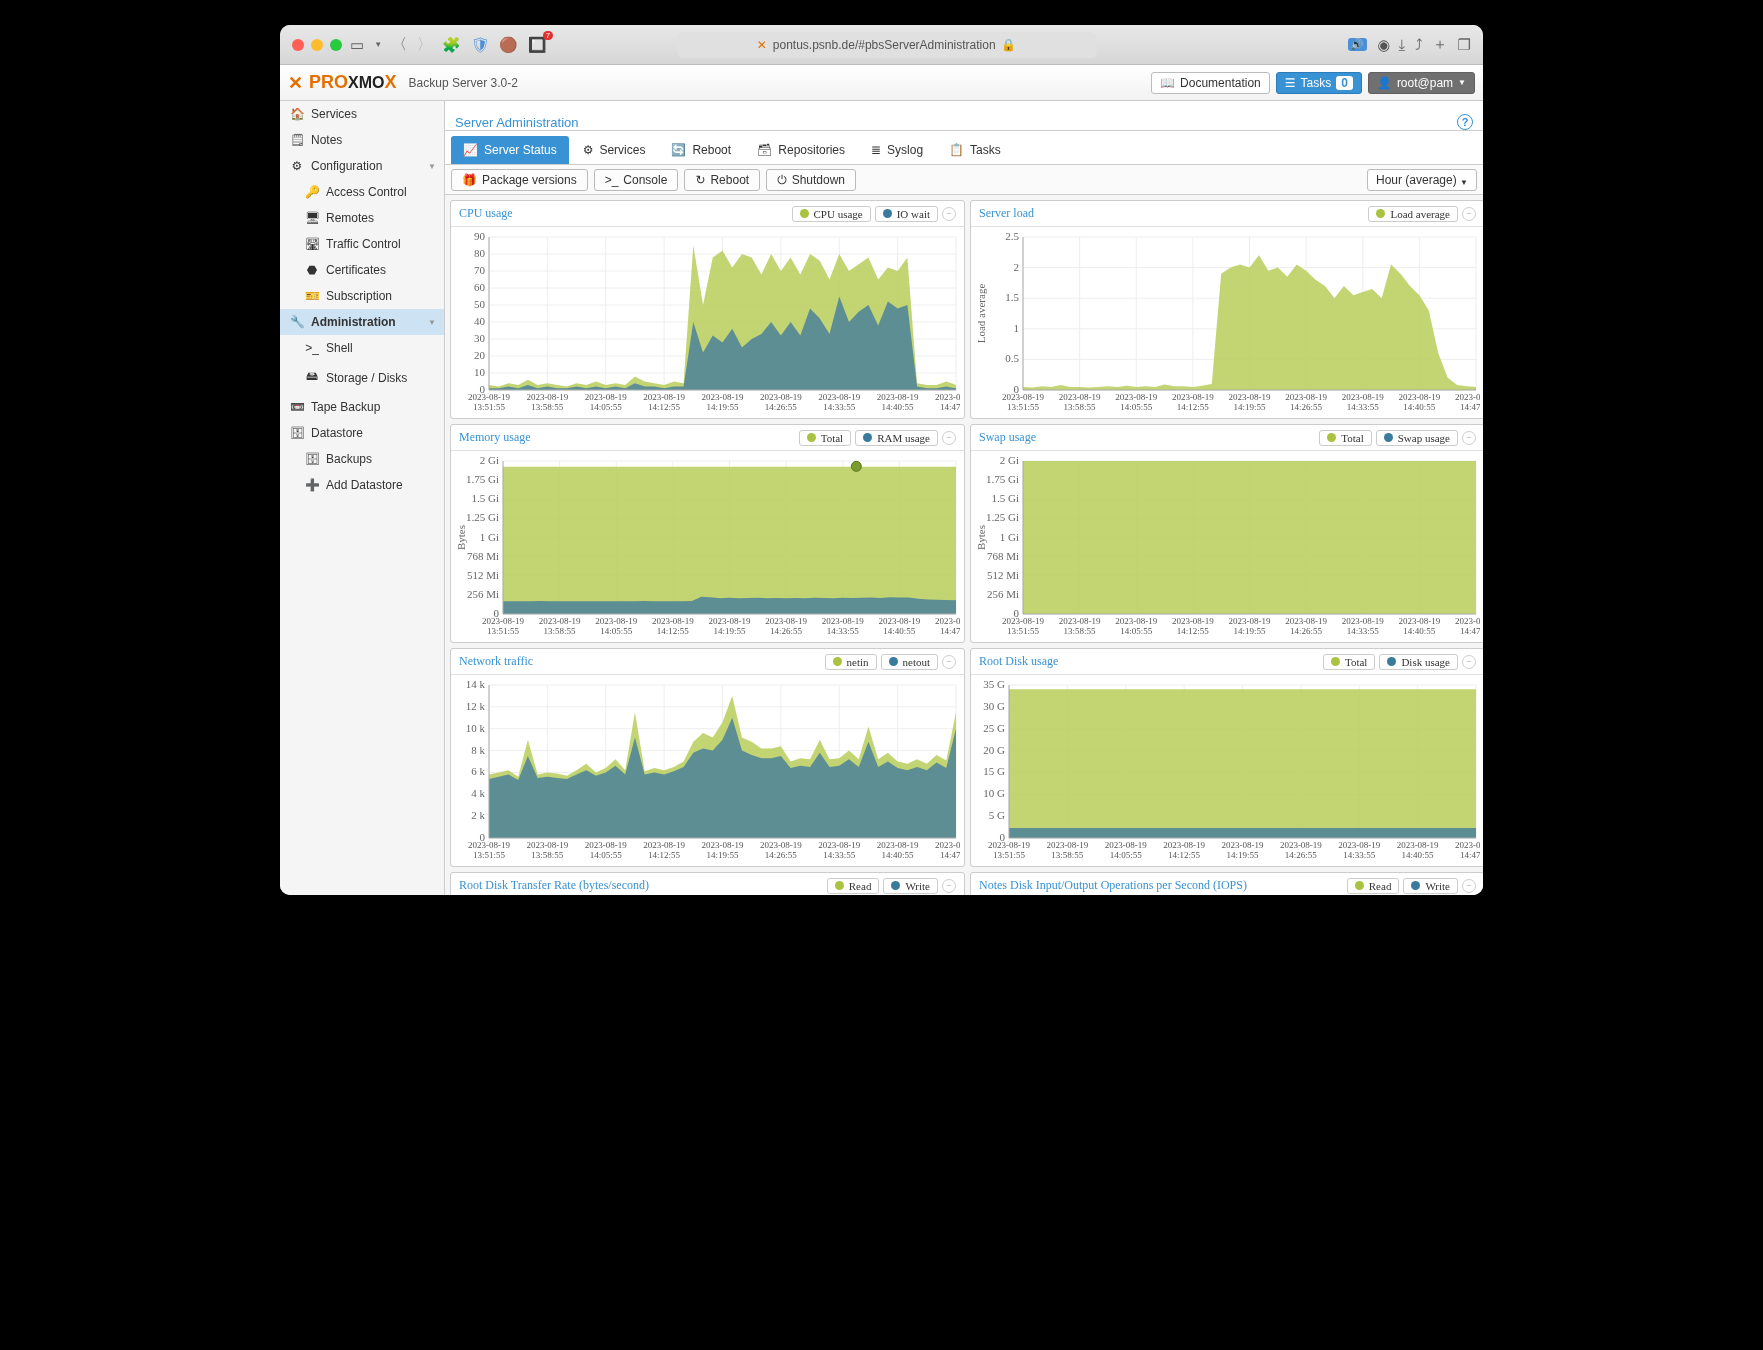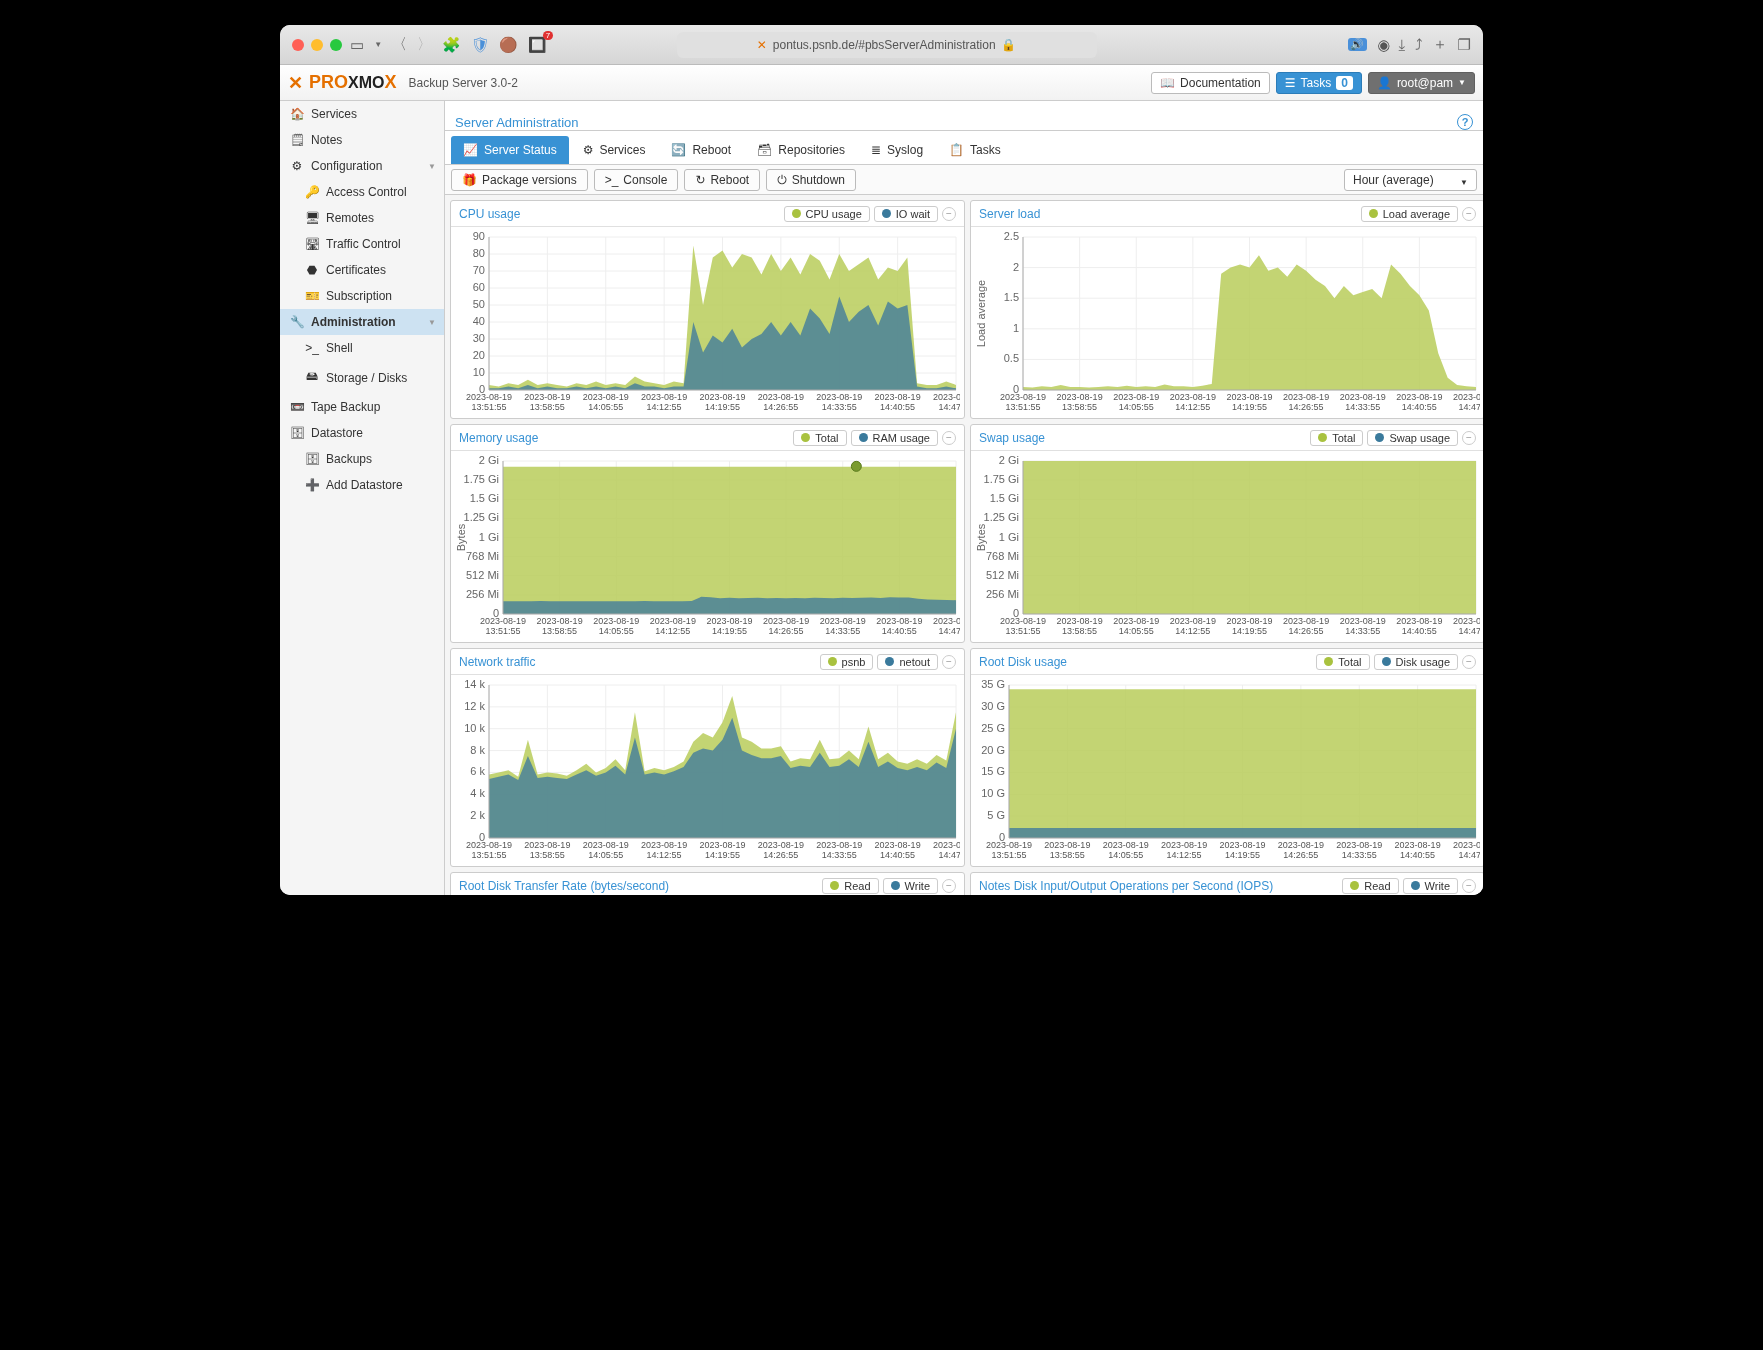--- a/index.html
+++ b/index.html
@@ -32,23 +32,23 @@
 .sidebar .icn{width:14px; text-align:center; display:inline-block;}
 .sidebar .item.expandable::after{content:"▼"; margin-left:auto; font-size:8px; color:#999;}
 .main { flex:1; display:flex; flex-direction:column; overflow:hidden; background:#f5f5f5;}
 .crumb { height:30px; border-bottom:1px solid #ccc; display:flex; align-items:flex-end; padding:0 10px; color:#3892d4; font-size:13px; justify-content:space-between; background:#fff;}
 .help-icon{width:16px;height:16px;border:1.5px solid #3892d4;border-radius:50%;color:#3892d4;display:flex;align-items:center;justify-content:center;font-size:11px;font-weight:bold;cursor:pointer;}
 .tabs { height:34px; background:#fff; border-bottom:1px solid #ccc; display:flex; align-items:flex-end; padding:0 6px; gap:2px;}
 .tab { padding:7px 12px; display:flex; align-items:center; gap:6px; cursor:pointer; font-size:12px; border-radius:3px 3px 0 0;}
 .tab.active { background:#3892d4; color:#fff;}
 .toolbar { height:30px; border-bottom:1px solid #ccc; display:flex; align-items:center; padding:0 6px; gap:6px; background:#fafafa;}
 .tbtn { background:#fcfcfc; border:1px solid #bbb; border-radius:3px; padding:3px 10px; font-size:12px; display:flex; align-items:center; gap:5px; cursor:pointer;}
-.tsel{margin-left:auto; background:#fff; border:1px solid #bbb; border-radius:3px; padding:3px 8px; width:133px; display:flex; justify-content:space-between; align-items:flex-end; cursor:pointer;}
+.tsel{margin-left:auto; background:#fff; border:1px solid #bbb; border-radius:3px; padding:3px 8px; width:110px; display:flex; justify-content:space-between; align-items:flex-end; cursor:pointer;}
 .content { flex:1; overflow-y:auto; padding:5px; background:#f5f5f5; display:grid; grid-template-columns:1fr 1fr; gap:5px; grid-auto-rows:min-content;}
-.panel { background:#fff; border:1px solid #ccc; border-radius:3px;}
+.panel { background:#fff; border:1px solid #ccc; border-radius:3px;font-family:Liberation Serif, serif;}
 .phead { height:26px; display:flex; align-items:center; padding:0 8px; justify-content:space-between; border-bottom:1px solid #e0e0e0;}
 .ptitle { color:#3892d4; font-size:12px;}
 .legend { display:flex; gap:4px; align-items:center;}
 .legend-item { background:#fff; border:1px solid #ccc; border-radius:3px; padding:1px 7px; font-size:11px; display:flex; align-items:center; gap:5px;}
 .ldot{width:9px;height:9px;border-radius:50%;display:inline-block;}
 .lg{background:#a9c23f;} .lb{background:#3a7a9c;}
 .collapse{width:14px;height:14px;border:1px solid #ccc;border-radius:50%;display:flex;align-items:center;justify-content:center;font-size:10px;color:#999;cursor:pointer;}
 .pbody { padding:4px 4px 2px 4px;}
 svg{display:block;}
 .ylabel{fill:#666;font-size:11px;}
@@ -519,21 +519,21 @@
               </svg>
             </div>
           </div>
           <div class="panel">
             <div class="phead">
               <div class="ptitle">Network traffic</div>
               <div style="display: flex; gap: 4px; align-items: center;">
                 <div class="legend">
                   <div class="legend-item">
                     <span class="ldot lg"></span>
-                    <span>psnb</span>
+                    <span>netin</span>
                   </div>
                   <div class="legend-item">
                     <span class="ldot lb"></span>
                     <span>netout</span>
                   </div>
                 </div>
                 <div class="collapse">−</div>
               </div>
             </div>
             <div class="pbody">

